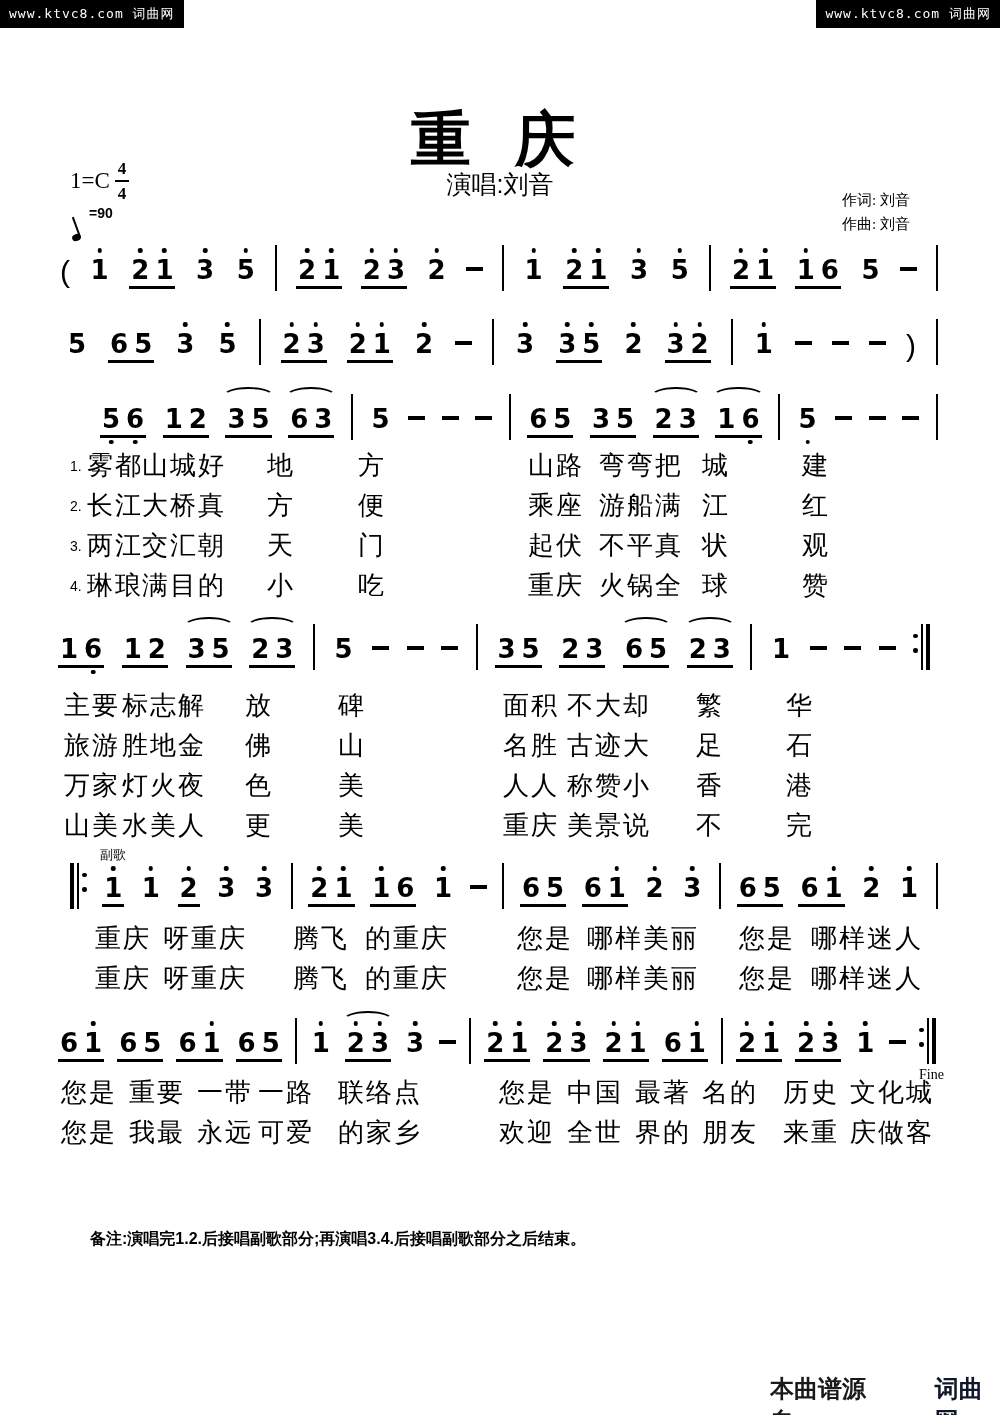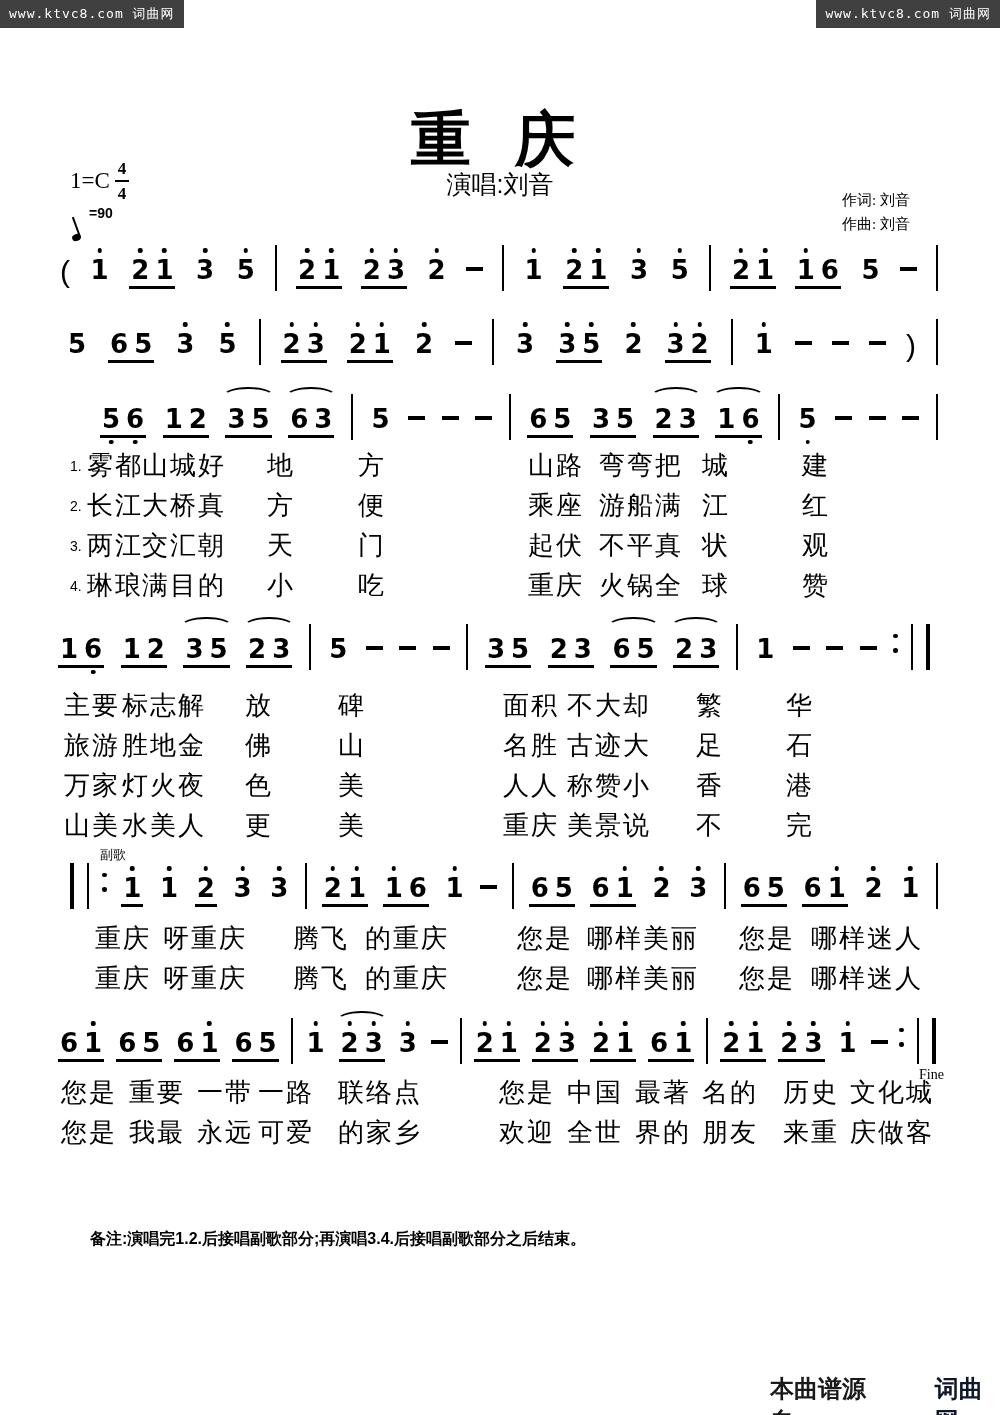--- a/index.html
+++ b/index.html
@@ -1,18 +1,18 @@
 <!DOCTYPE html>
 <html><head>
 <meta charset="utf-8">
 <style>
   html,body{margin:0;padding:0;background:#fff;}
   .page{position:relative;width:1000px;height:1415px;background:#fff;overflow:hidden;
         font-family:"Liberation Sans",sans-serif;color:#000;}
-  .badge{position:absolute;top:0;background:#404040;color:#fff;
+  .badge{position:absolute;top:0;background:#000000;color:#fff;
          font:13px "DejaVu Sans Mono",monospace;padding:5px 9px;letter-spacing:1px;}
   .badge.left{left:0}.badge.right{right:0}
   .title{position:absolute;top:100px;left:0;width:100%;text-align:center;margin:0;
          font-size:60px;font-weight:bold;letter-spacing:14px;white-space:pre;}
   .keysig{position:absolute;left:70px;top:160px;display:flex;align-items:center;gap:5px;
           font-size:23px;font-family:Liberation Serif, serif;}
   .timesig{display:inline-flex;flex-direction:column;align-items:center;font-weight:bold;
            font-size:17px;line-height:1;}
   .timesig .ts-top{padding:0 3px 3px;border-bottom:2px solid #000;}
   .timesig .ts-bottom{padding-top:3px;}
@@ -43,21 +43,21 @@
   .num{font:bold 26px/26px "DejaVu Sans",sans-serif;}
   .dot-a{position:absolute;left:50%;transform:translateX(-50%);top:-9px;width:4.5px;
          height:4.5px;background:#000;border-radius:50%;}
   .dot-b{position:absolute;left:50%;transform:translateX(-50%);bottom:-12px;width:4.5px;
          height:4.5px;background:#000;border-radius:50%;}
   .slur{position:absolute;top:-19px;left:-3px;right:-3px;height:16px;
         border:2.5px solid transparent;border-top-color:#000;border-radius:50%;}
   .bar{width:2px;height:46px;background:#000;margin-bottom:-2px;}
   .dash{width:17px;height:4px;background:#000;margin-bottom:18px;}
   .paren{font-size:30px;line-height:30px;margin-bottom:2px;}
-  .repeat{position:relative;display:flex;align-items:stretch;gap:13px;height:46px;
+  .repeat{position:relative;display:flex;align-items:stretch;gap:3px;height:46px;
           margin-bottom:-2px;}
   .rb-thick{width:4px;background:#000;}
   .rb-thin{width:2px;background:#000;}
   .rdots{display:flex;flex-direction:column;justify-content:center;gap:10px;
          margin-bottom:8px;}
   .rdots i{width:4.5px;height:4.5px;background:#000;border-radius:50%;}
   .fine{position:absolute;top:100%;right:-8px;margin-top:3px;
         font:14px "Liberation Serif",serif;}
   .chorus-label{position:absolute;left:100px;top:846px;font-size:13px;
         font-family:"Liberation Serif",serif;text-align:right;}

